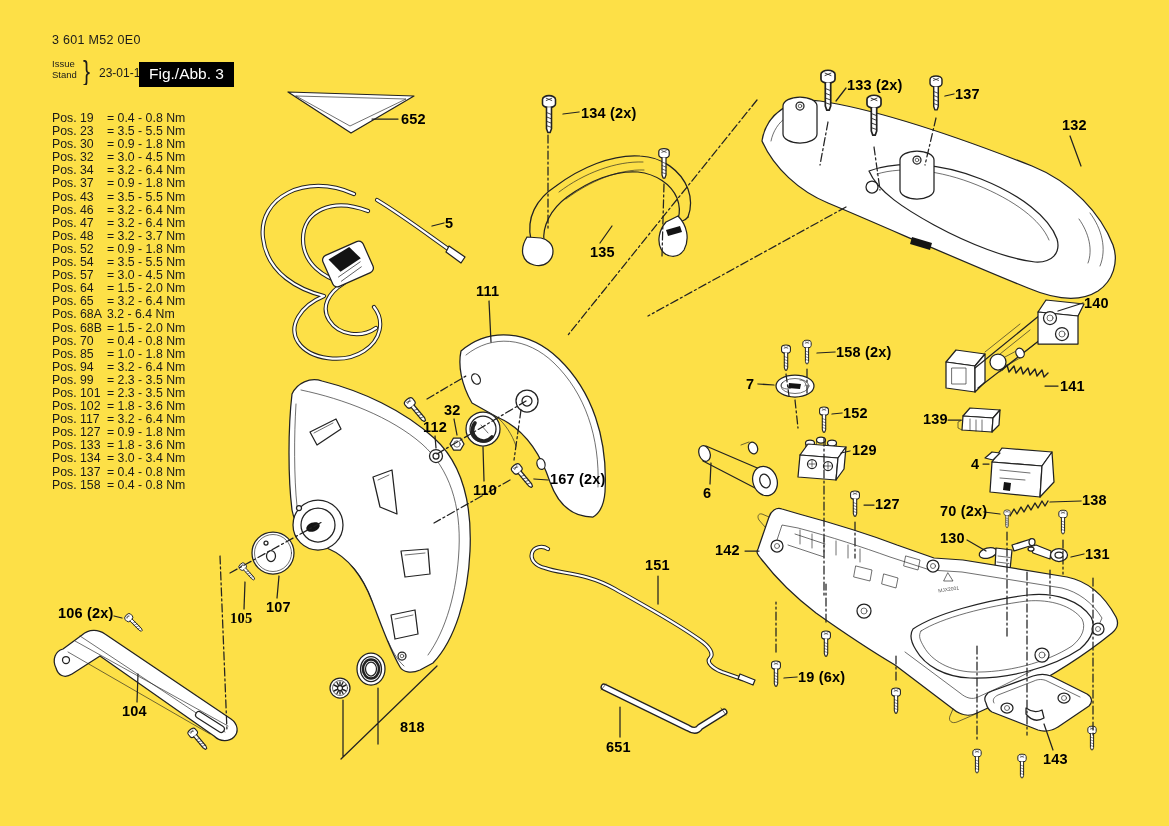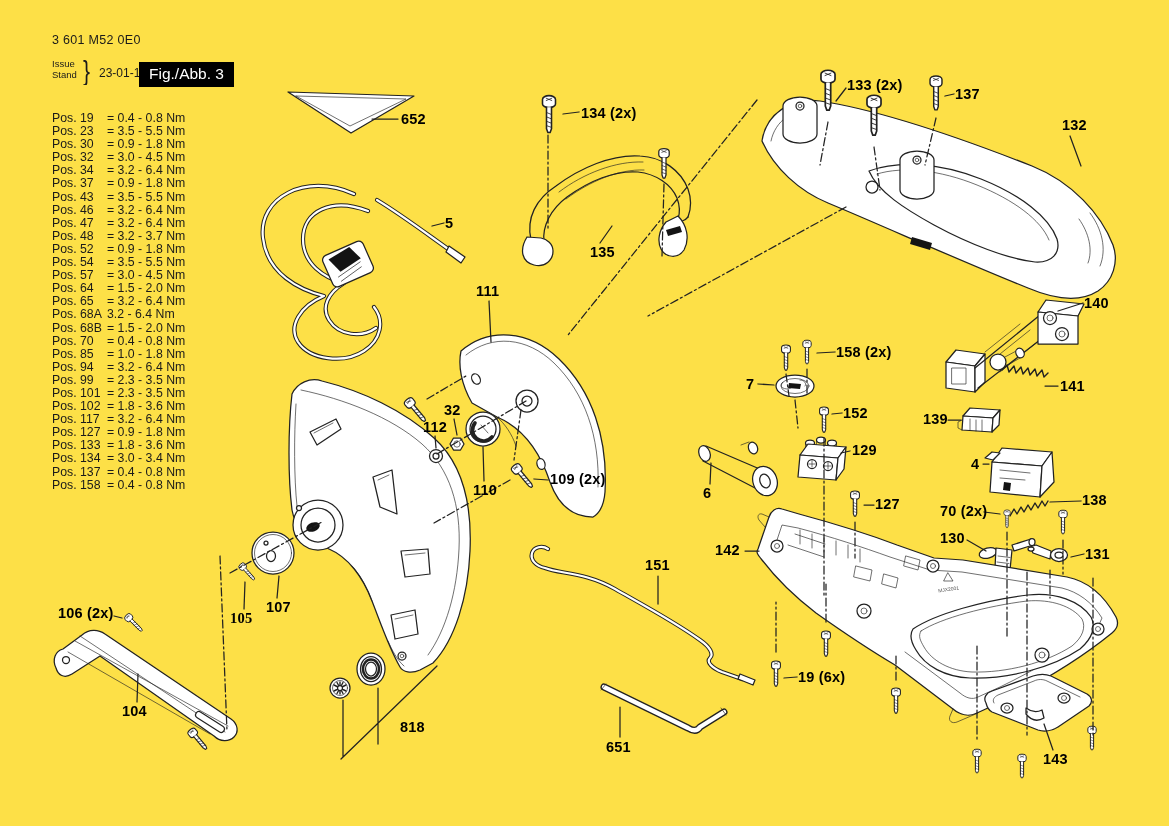--- a/index.html
+++ b/index.html
@@ -540,21 +540,21 @@
       <span class="plabel" style="left: 836px; top: 344px;">158 (2x)</span>
       <span class="plabel" style="left: 746px; top: 376px;">7</span>
       <span class="plabel" style="left: 1060px; top: 378px;">141</span>
       <span class="plabel" style="left: 444px; top: 402px;">32</span>
       <span class="plabel" style="left: 843px; top: 405px;">152</span>
       <span class="plabel" style="left: 923px; top: 411px; text-align: right;">139</span>
       <span class="plabel" style="left: 423px; top: 419px;">112</span>
       <span class="plabel" style="left: 852px; top: 442px;">129</span>
       <span class="plabel" style="left: 971px; top: 456px;">4</span>
       <span class="plabel" style="left: 473px; top: 482px;">110</span>
-      <span class="plabel" style="left: 550px; top: 471px;">109 (2x)</span>
+      <span class="plabel" style="left: 550px; top: 471px;">167 (2x)</span>
       <span class="plabel" style="left: 703px; top: 485px;">6</span>
       <span class="plabel" style="left: 875px; top: 496px;">127</span>
       <span class="plabel" style="left: 940px; top: 503px;">70 (2x)</span>
       <span class="plabel" style="left: 1082px; top: 492px;">138</span>
       <span class="plabel" style="left: 940px; top: 530px;">130</span>
       <span class="plabel" style="left: 1085px; top: 546px;">131</span>
       <span class="plabel" style="left: 715px; top: 542px;">142</span>
       <span class="plabel" style="left: 645px; top: 557px;">151</span>
       <span class="plabel" style="left: 58px; top: 605px;">106 (2x)</span>
       <span class="plabel" style="left: 266px; top: 599px;">107</span>

